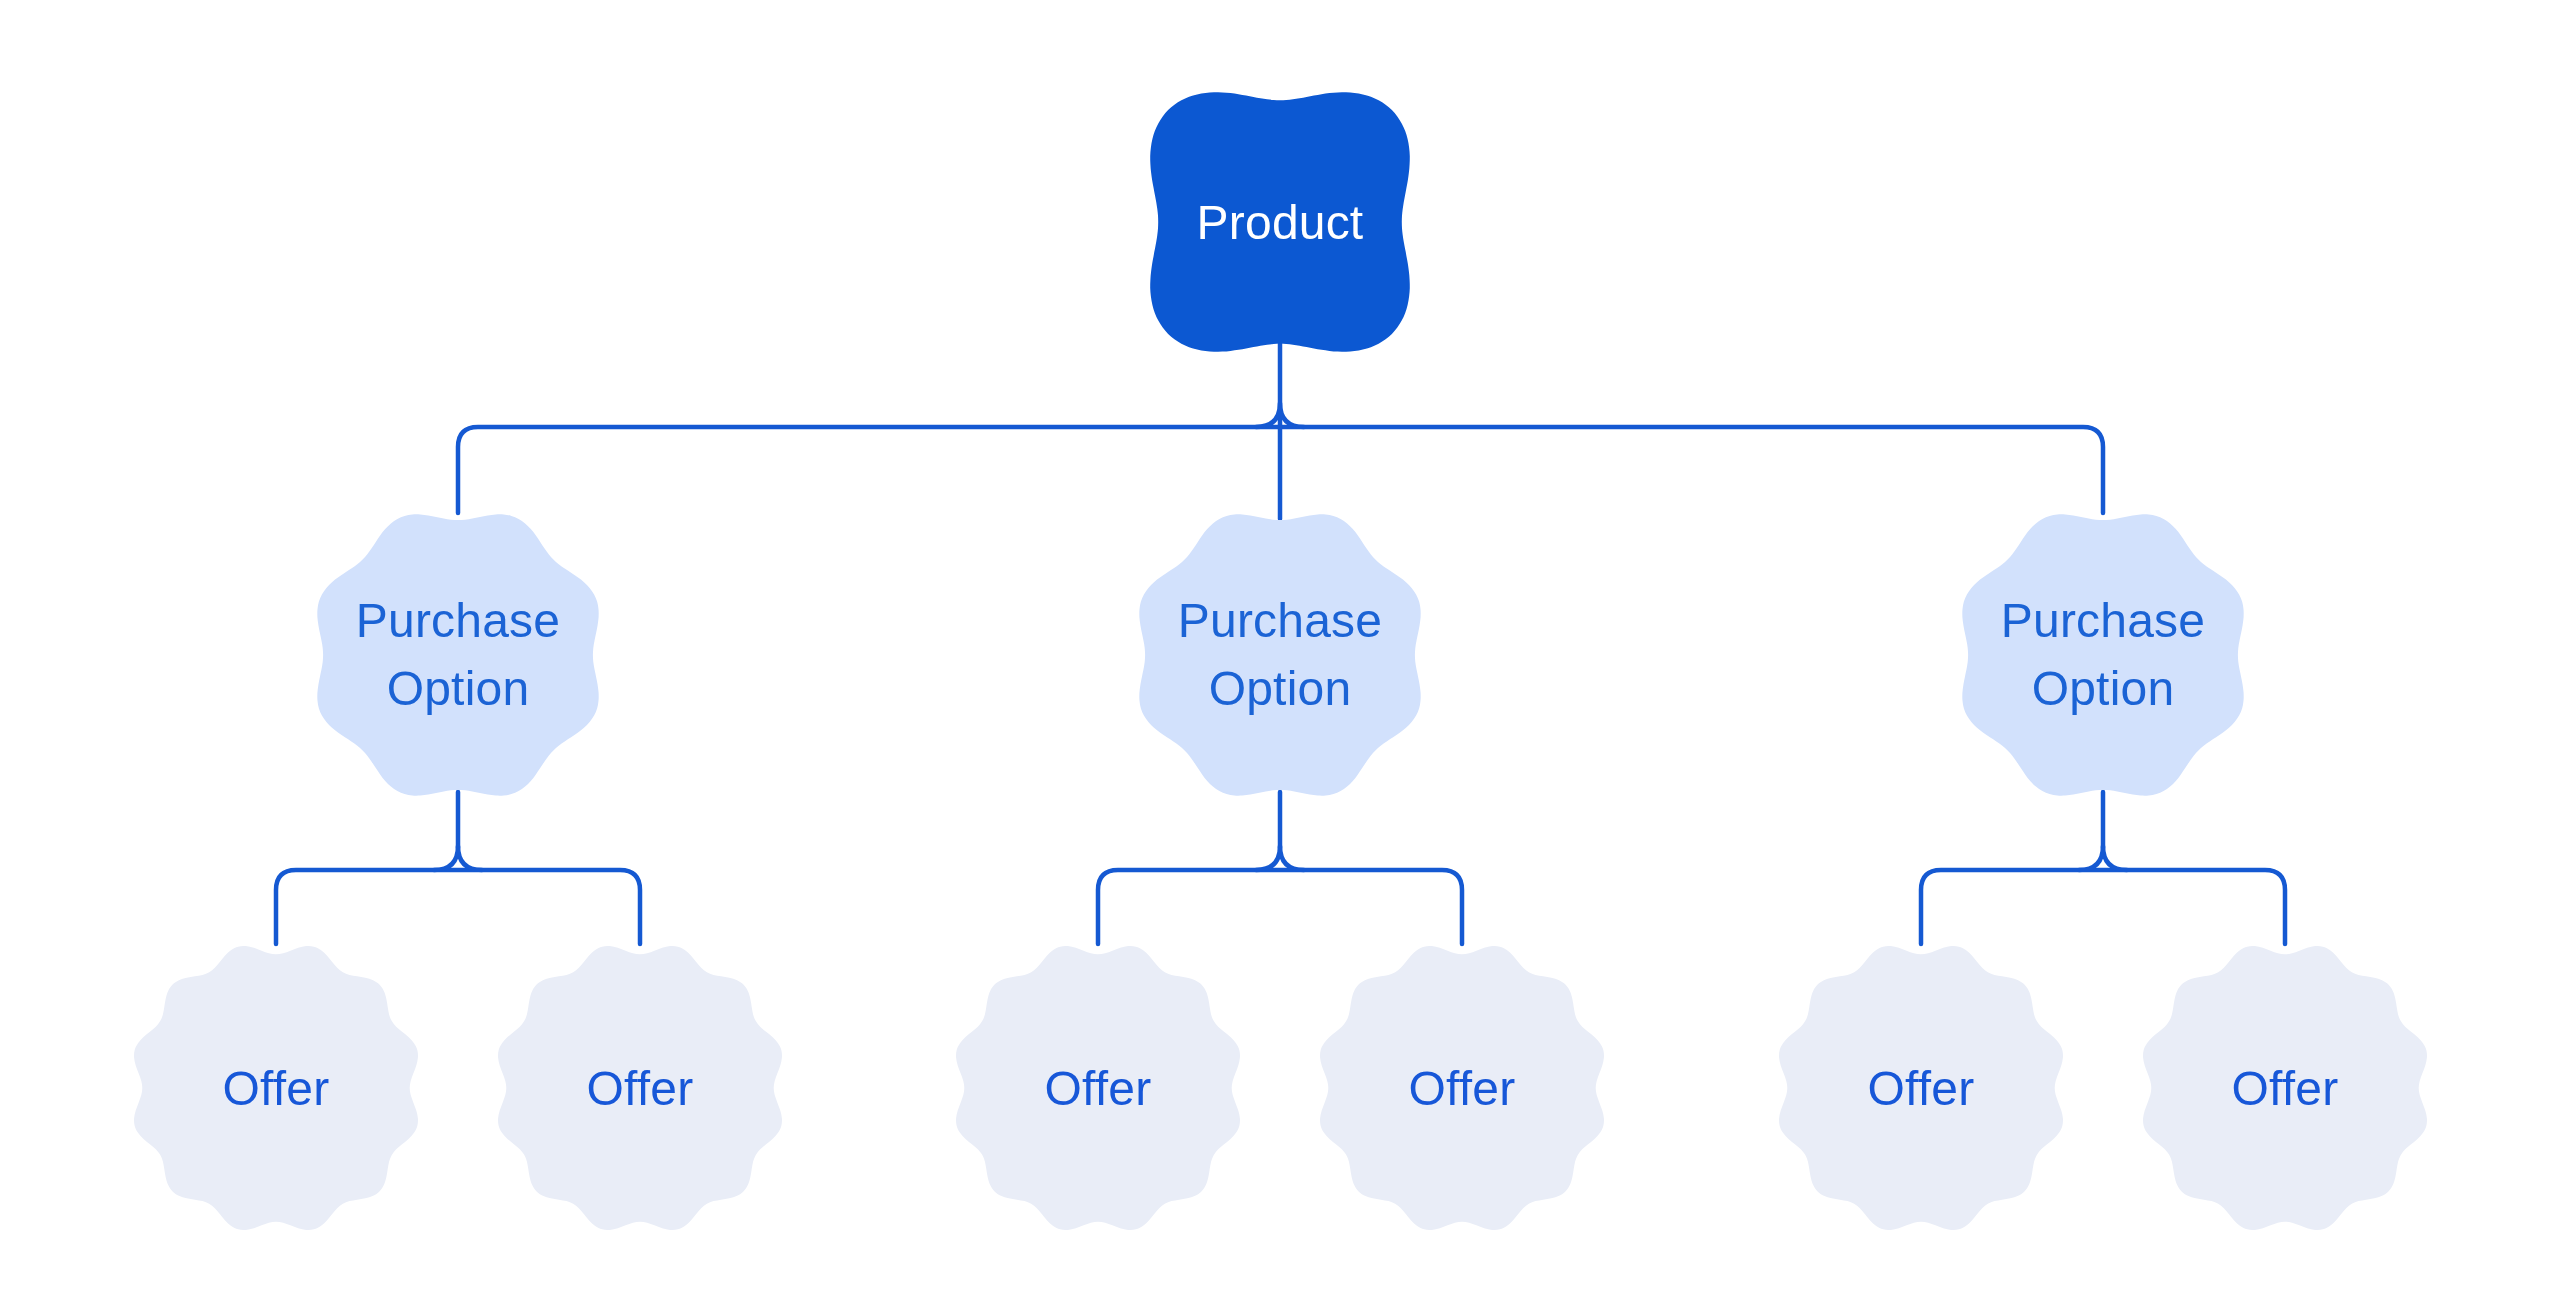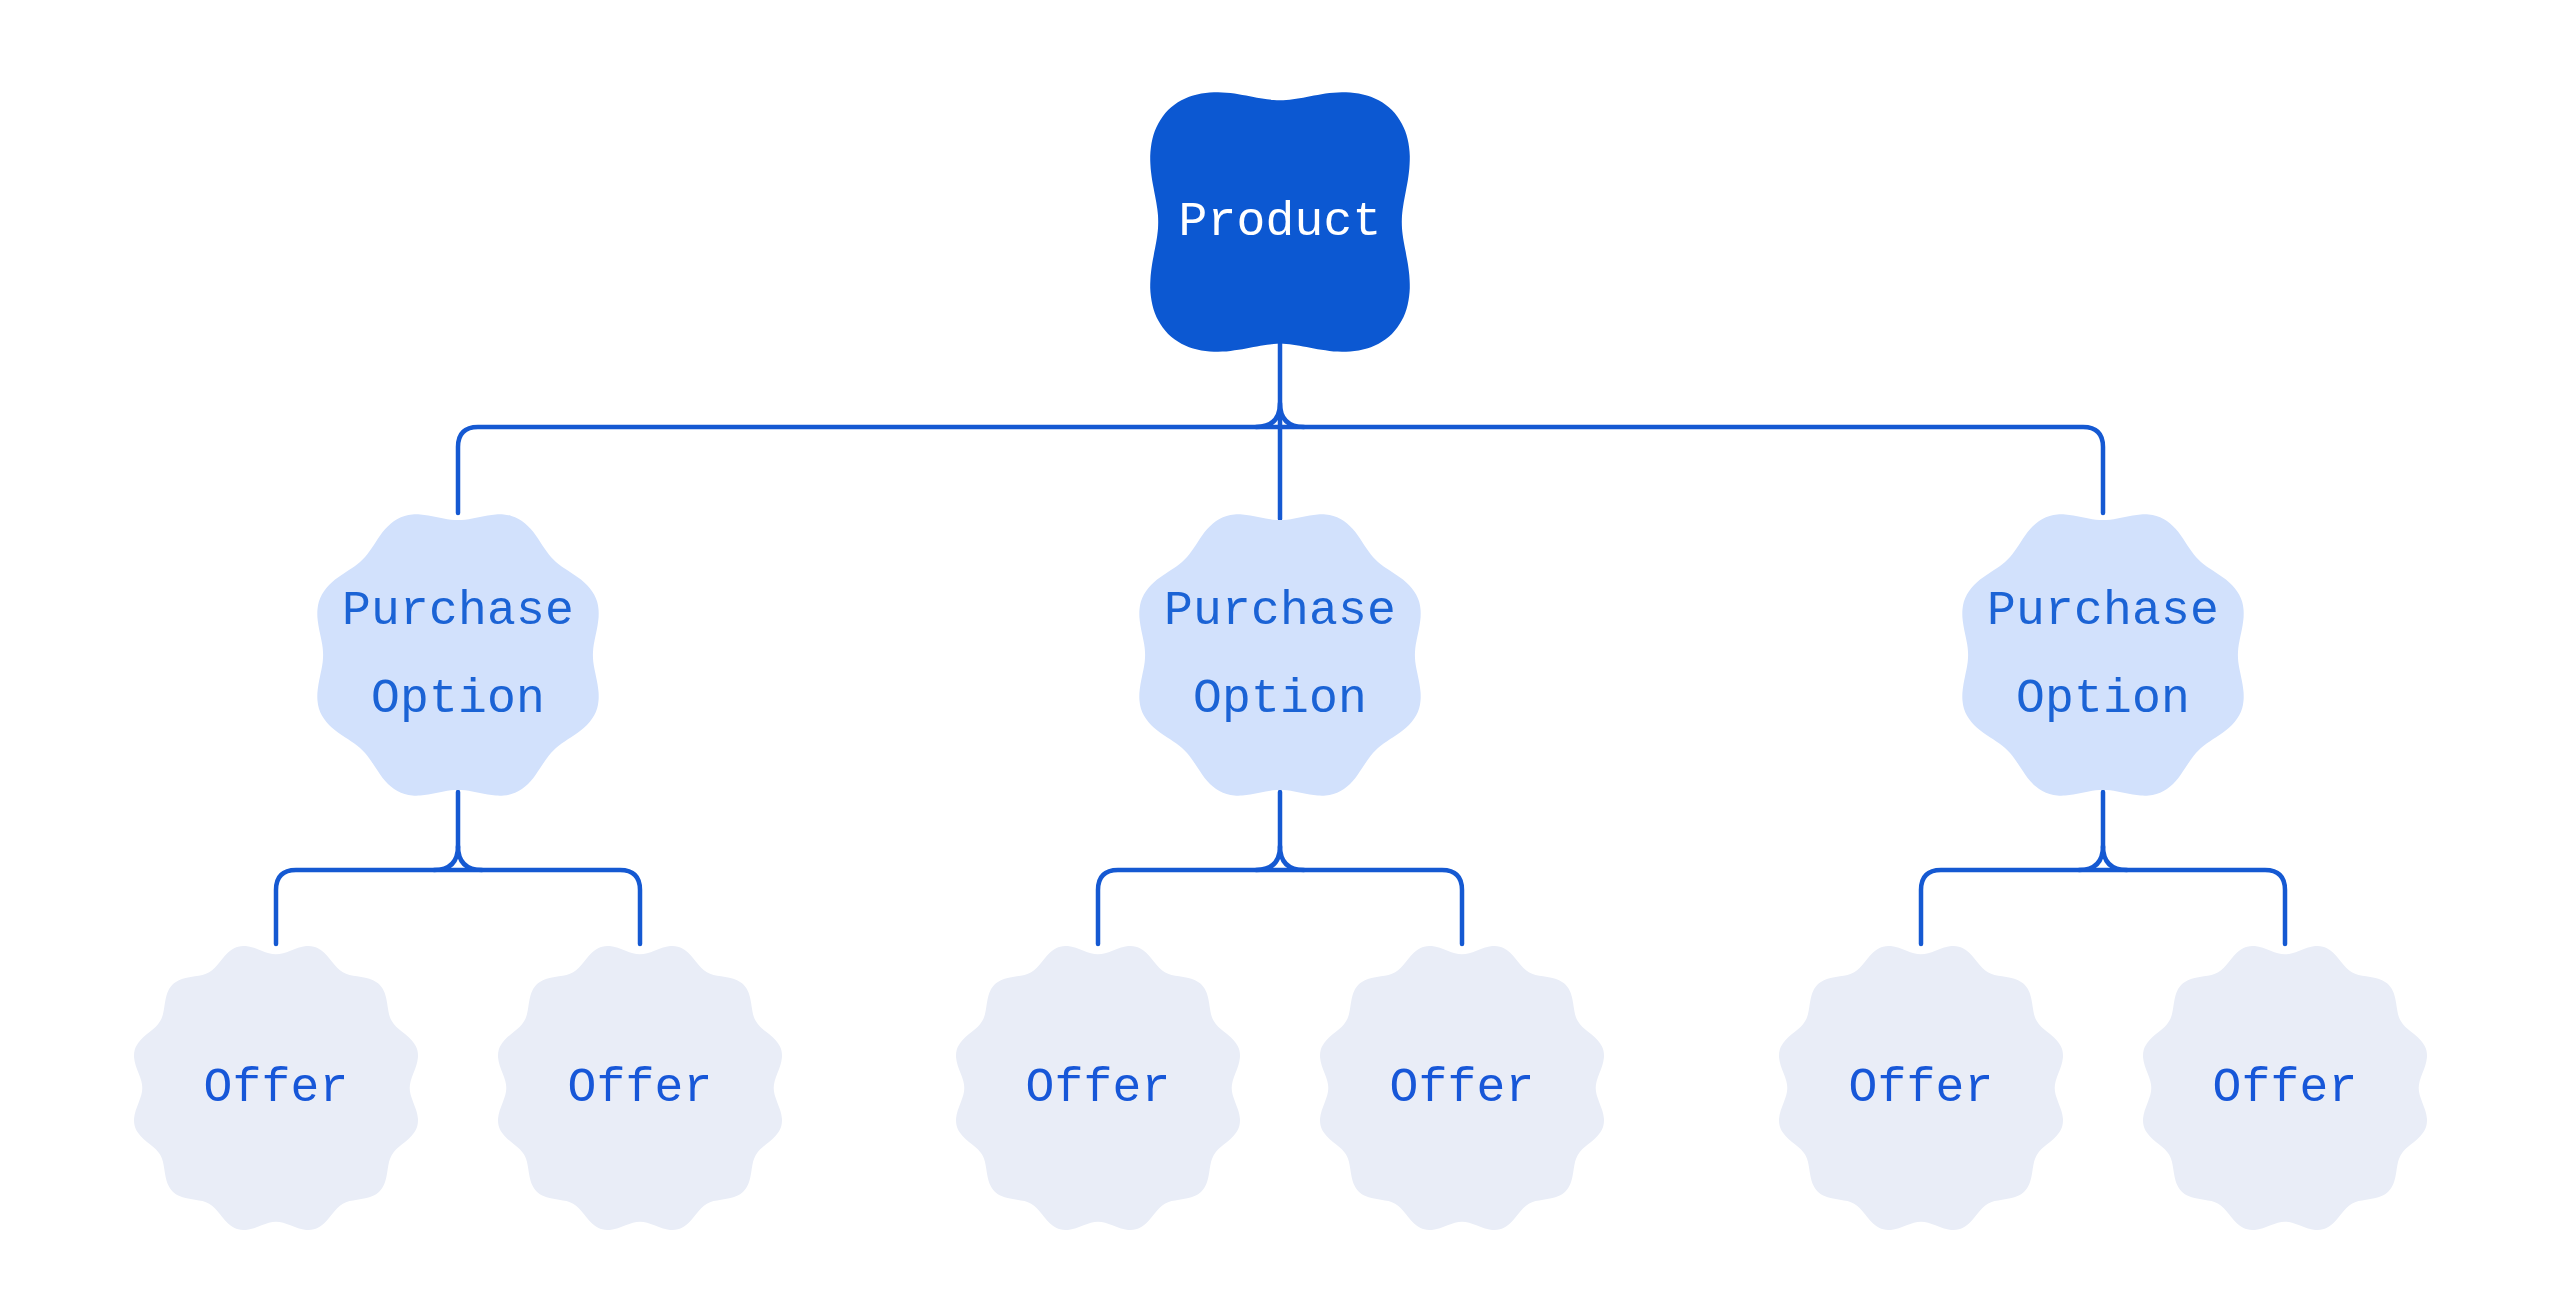--- a/index.html
+++ b/index.html
@@ -1,37 +1,37 @@
 <!DOCTYPE html>
 <html><head>
 <meta charset="utf-8">
 <style>
   html,body{margin:0;padding:0;background:#fff;}
   .canvas{
     position:relative;
     width:2560px;
     height:1312px;
     overflow:hidden;
-    font-family:Liberation Mono, monospace;
+    font-family:Liberation Sans, sans-serif;
   }
   svg.scene{position:absolute;left:0;top:0;width:2560px;height:1312px;}
   .label{
     position:absolute;
     transform:translate(-50%,-50%);
     text-align:center;
     font-size:48px;
     font-weight:500;
     letter-spacing:0.2px;
     white-space:nowrap;
     user-select:none;
   }
   .label.two-line{
     white-space:normal;
     width:300px;
-    line-height:88px;
+    line-height:68px;
   }
 </style>
 </head>
 <body>
 
 <div class="canvas" style="background-color: rgb(255, 255, 255);">
 
   <svg class="scene" viewBox="0 0 2560 1312">
 
     <g fill="none" stroke-width="4.5" stroke-linecap="round" stroke-linejoin="round" stroke="#1559d2">

